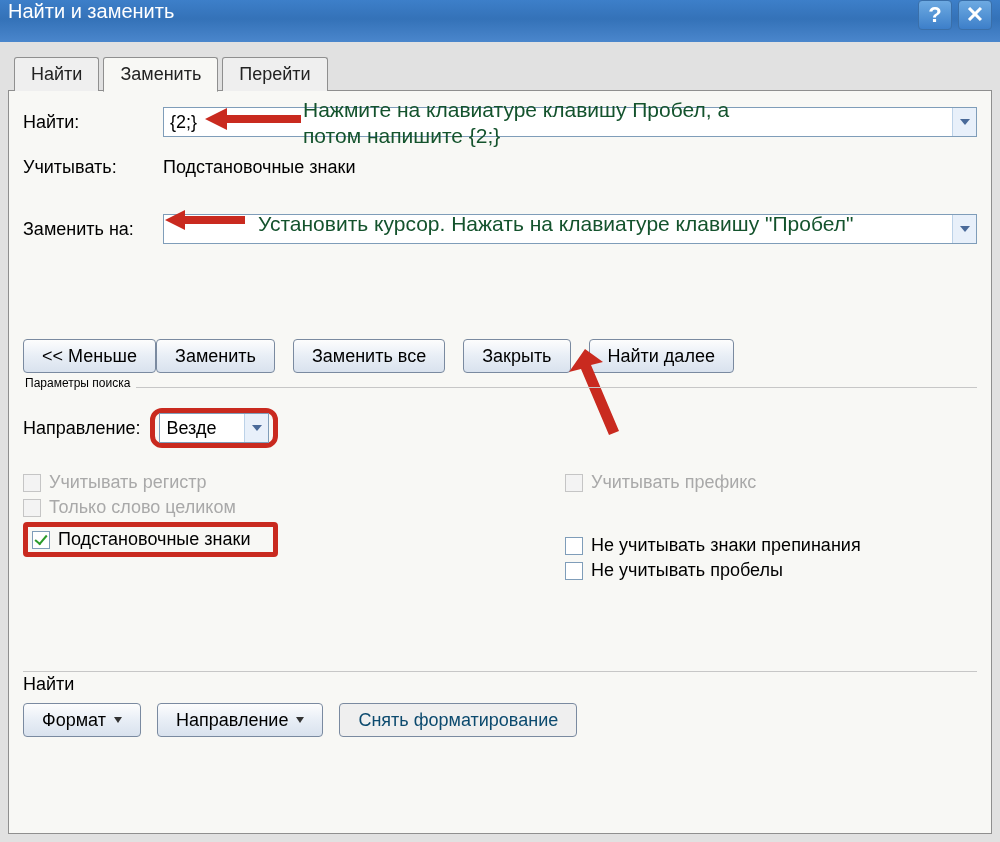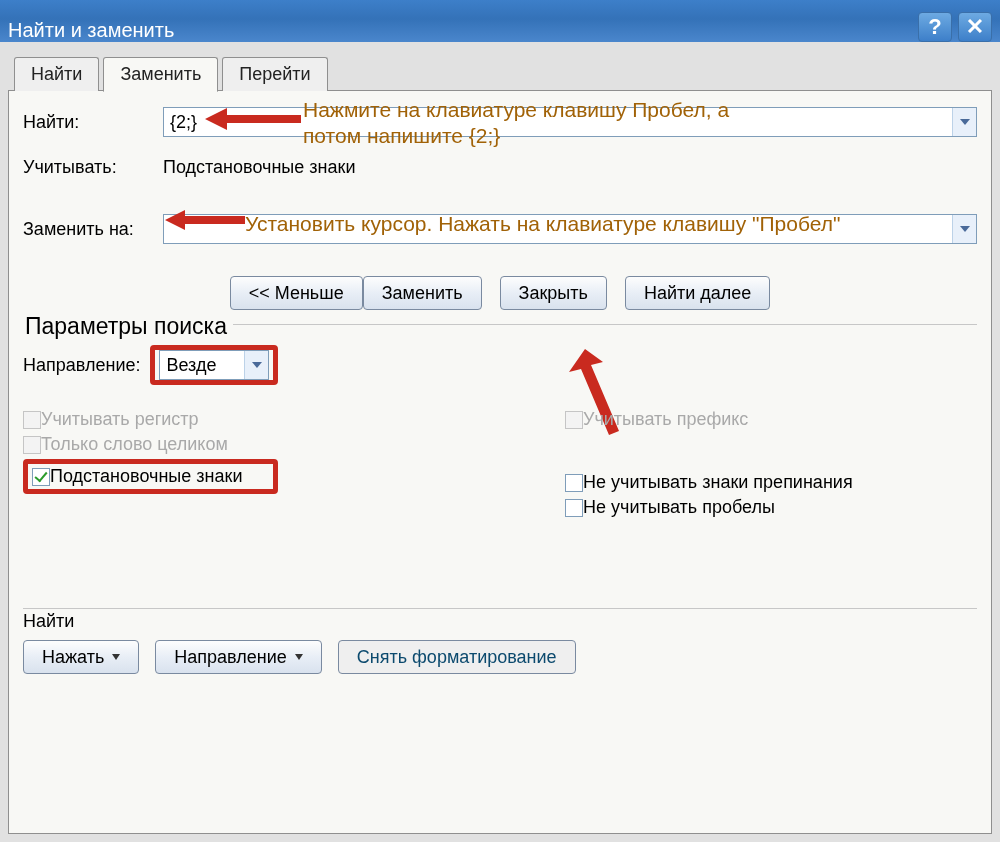--- a/index.html
+++ b/index.html
@@ -1,64 +1,64 @@
 <!DOCTYPE html>
 <html><head>
 <meta charset="utf-8">
 <style>
 html,body{margin:0;padding:0;width:1000px;height:842px;font-family:Tahoma,Arial,sans-serif;font-size:18px;background:#e1e1e1;overflow:hidden}
 *{box-sizing:border-box}
 
 
-.titlebar{height:42px;background:linear-gradient(#3d7fc9,#3472b8 45%,#4a86cc);display:flex;align-items:flex-end;padding:0 8px;color:#fff;font-size:20px}
+.titlebar{height:42px;background:linear-gradient(#3d7fc9,#3472b8 45%,#4a86cc);display:flex;align-items:flex-start;padding:0 8px;color:#fff;font-size:20px}
 .titlebar .title{flex:1}
 .titlebar .tbtn{width:34px;height:30px;margin-left:6px;border:1px solid #3a6fa9;border-radius:4px;background:linear-gradient(#6daae2,#3d7fc9);color:#fff;display:flex;align-items:center;justify-content:center;font-size:22px;font-weight:bold;cursor:pointer}
 
 
 .tabrow{margin-top:14px;margin-left:14px;display:flex;align-items:flex-end;position:relative;z-index:2}
 .tab{padding:6px 16px 6px;border:1px solid #8f8f8f;border-bottom:none;background:#efefef;margin-right:4px;border-radius:3px 3px 0 0;cursor:pointer;color:#222}
 .tab.active{background:#f8f8f5;position:relative;top:1px;border-bottom:1px solid #f8f8f5}
 .panel{position:absolute;left:8px;right:8px;top:90px;bottom:8px;background:#f8f8f5;border:1px solid #8f8f8f;padding:10px 14px 14px;z-index:1}
 
 
 .row{display:flex;align-items:center;margin:20px 0}
 .lbl{width:140px}
 .field{flex:1;height:30px;border:1px solid #7f9db9;background:#fff;padding:0 6px;display:flex;align-items:center;font-size:18px;position:relative}
 .field .drop{width:24px;height:100%;border-left:1px solid #bcd2e8;display:flex;align-items:center;justify-content:center;position:absolute;right:0;top:0;background:#e8f0fa}
 .tri{width:0;height:0;border-left:5px solid transparent;border-right:5px solid transparent;border-top:6px solid #4a6a99}
 
 
-.btnrow{display:flex;justify-content:center;margin-top:32px}
+.btnrow{display:flex;justify-content:flex-start;margin-top:95px}
 .btnrow .right{display:flex;gap:18px}
 .button{height:34px;padding:0 18px;border:1px solid #7a8aa0;border-radius:4px;background:linear-gradient(#fdfdfd,#e8eef6 50%,#d9e2ee);cursor:pointer;font-size:18px;display:flex;align-items:center}
 .smalltri{width:0;height:0;border-left:4px solid transparent;border-right:4px solid transparent;border-top:6px solid #333;display:inline-block;margin-left:8px}
 
 
 .fset{border:1px solid #c7c7c7;border-left:none;border-right:none;border-bottom:none;margin-top:14px;padding-top:4px;position:relative}
-.fset .legend{position:absolute;top:-12px;left:-4px;background:#f8f8f5;padding:0 6px;font-size:23px}
+.fset .legend{position:absolute;top:-12px;left:-4px;background:#f8f8f5;padding:0 6px;font-size:12px}
 .opts{display:flex;margin-top:8px}
 .col{flex:1}
-.ck{display:flex;align-items:center;margin:4px 0;}
+.ck{display:flex;align-items:center;margin:4px 0;gap:8px}
 .box{width:18px;height:18px;border:1px solid #7f9db9;background:#fff;display:flex;align-items:center;justify-content:center}
 .ck.disabled{color:#a9a9a9}
 .ck.disabled .box{border-color:#c5c5c5;background:#f3f3f3}
 .check::after{content:"";width:10px;height:5px;border-left:2px solid #2b9b2b;border-bottom:2px solid #2b9b2b;transform:rotate(-50deg);display:block;margin-top:-3px}
 
 .select{height:30px;width:110px;border:1px solid #7f9db9;background:#fff;display:flex;align-items:center;padding:0 6px;position:relative}
 .select .drop{position:absolute;right:0;top:0;height:100%;width:24px;border-left:1px solid #bcd2e8;background:#e8f0fa;display:flex;align-items:center;justify-content:center}
 
 
 .botline{border-top:1px solid #c7c7c7;margin-top:86px;padding-top:2px}
 .findlbl{font-size:18px}
 .botbtns{display:flex;gap:16px;margin-top:8px;align-items:center}
 .btn-dis{color:#0c4a6e;background:#efefef}
 
 
-.hint{color:#a16207;font-size:21px;line-height:1.25;white-space:nowrap}
-.hl{border:5px solid #c92a1f;border-radius:4px;padding:0 4px;display:inline-flex;align-items:center}
+.hint{color:#14532d;font-size:21px;line-height:1.25;white-space:nowrap}
+.hl{border:5px solid #c92a1f;border-radius:12px;padding:0 4px;display:inline-flex;align-items:center}
 .hl2{border:5px solid #c92a1f;border-radius:4px;padding:2px 4px;display:flex;align-items:center;width:255px}
 
 
 .arrow path{fill:#c92a1f}
 </style>
 </head>
 <body>
 
 <div class="titlebar">
   <span class="title">Найти и заменить</span>
@@ -104,34 +104,37 @@
 
   <div class="row" style="margin-top:36px">
     <div class="lbl">Заменить на:</div>
     <div class="field">
       <div class="drop">
           <div class="tri"></div>
         </div>
     </div>
   </div>
 
-  <div class="hint" style="position:absolute;left:236px;top:120px;">
+  <div class="hint" style="position:absolute;left:249px;top:120px;">
     <span>Установить курсор. Нажать на клавиатуре клавишу "Пробел"</span>
   </div>
   <svg class="arrow" style="position:absolute;left:156px;top:118px" width="82" height="22">
     <path d="M0 11 L20 1 L20 7 L80 7 L80 15 L20 15 L20 21 Z"></path>
   </svg>
 
   <div class="btnrow">
     <div class="button">
         <span>&lt;&lt; Меньше</span>
       </div>
     <div class="right">
       <div class="button">
           <span>Заменить</span>
+        </div>
+      <div class="button">
+          <span>Заменить все</span>
         </div>
       <div class="button">
           <span>Закрыть</span>
         </div>
       <div class="button">
           <span>Найти далее</span>
         </div>
     </div>
   </div>
 
@@ -185,21 +188,21 @@
             <div class="box"></div>
             <span>Не учитывать пробелы</span>
           </div>
       </div>
     </div>
 
     <div class="botline">
       <div class="findlbl">Найти</div>
       <div class="botbtns">
         <div class="button">
-            <span>Нажать</span>
+            <span>Формат</span>
             <span class="smalltri"></span>
           </div>
         <div class="button">
             <span>Направление</span>
             <span class="smalltri"></span>
           </div>
         <div class="button btn-dis">
             <span>Снять форматирование</span>
           </div>
       </div>

